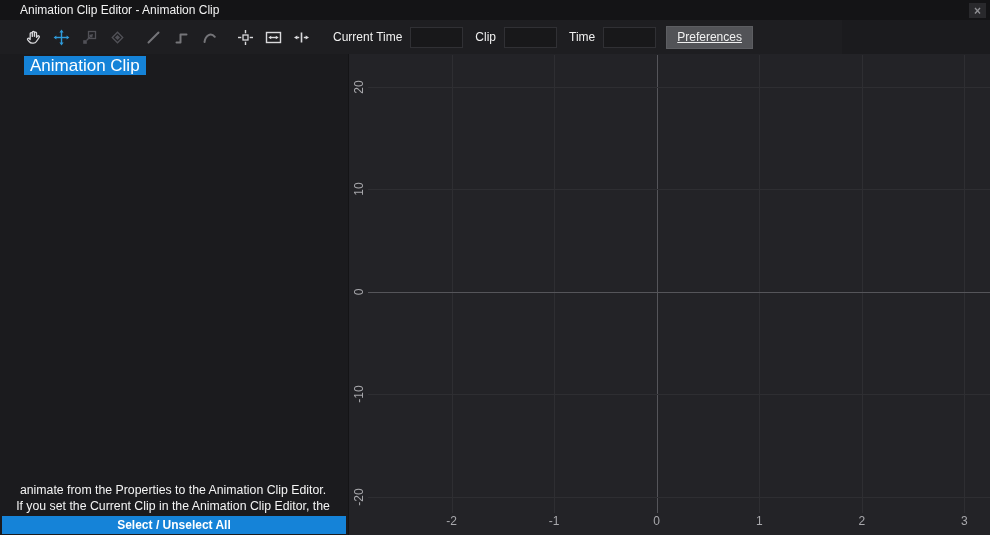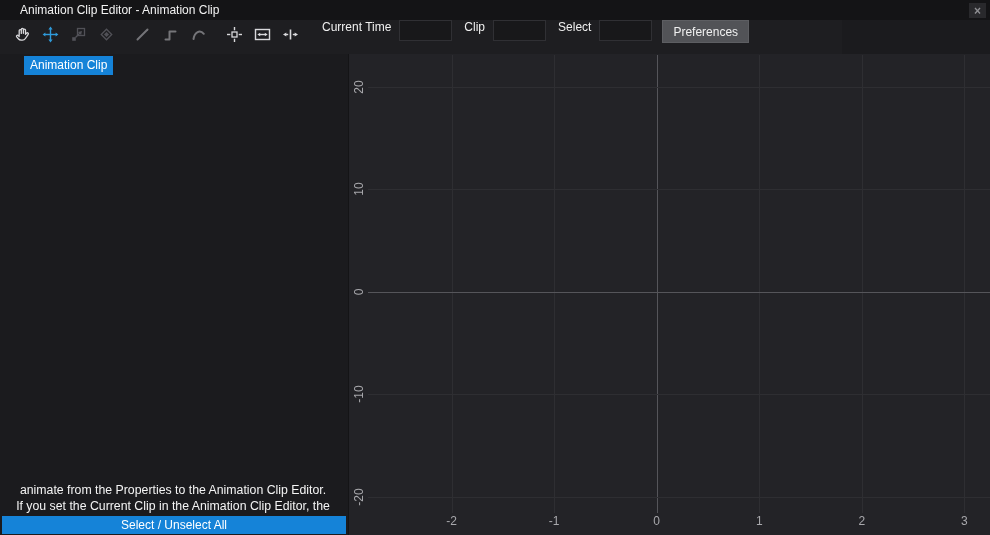--- a/index.html
+++ b/index.html
@@ -20,21 +20,21 @@
   .close-btn {
     position:absolute; right:4px; top:3px; width:17px; height:15px;
     background:#29292c; color:#8f8f93; font-size:12px; font-weight:bold;
     display:flex; align-items:center; justify-content:center; cursor:default;
     line-height:1;
   }
 
   
   .toolbar {
     position:absolute; left:0; top:20px; width:842px; height:34px;
-    background:#1e1e21; display:flex; align-items:flex-start; padding-left:8px;
+    background:#1e1e21; display:flex; align-items:center; padding-left:19px;
     font-size:12px;
   }
   .tbtn {
     width:28px; height:28px; display:flex; align-items:center; justify-content:center;
     background:transparent; border:none; flex:0 0 auto;
   }
   .tbtn svg { display:block; }
   .tbtn.normal   { color:#d9d9dc; }
   .tbtn.active   { color:var(--accent-icon,#2f9bdb); }
   .tbtn.disabled { color:#515157; }
@@ -42,40 +42,40 @@
   .tb-gap { width:8px; flex:0 0 auto; }
   .tb-label { color:#f0f0f0; margin-left:12px; margin-right:8px; white-space:nowrap; }
   .tb-label.first { margin-left:18px; }
   .tb-input {
     width:53px; height:21px; background:#18181a; border:1px solid #303034;
     color:#e8e8e8; font-size:12px; padding:0 4px; outline:none;
   }
   .pref-btn {
     margin-left:10px; height:23px; padding:0 10px;
     background:#525357; border:1px solid #5d5e62; color:#f0f0f0;
-    font-size:12px; font-family:"Liberation Sans",sans-serif;
+    font-size:12px; font-family:"Liberation Sans",sans-serif;text-decoration:underline;
   }
 
   
   .sidebar {
     position:absolute; left:0; top:54px; width:349px; height:481px;
     background:#1b1b1e; border-right:1px solid #141416;
   }
   .clip-chip {
     display:inline-block; margin:2px 0 0 24px; height:19px; line-height:19px;
-    padding:0 6px; background:var(--accent,#1583d8); color:#ffffff; font-size:12px;
+    padding:0 6px; background:var(--accent,#1583d8); color:#ffffff; font-size:17px;
   }
   .help-text {
     position:absolute; left:0; right:2px; bottom:21px; text-align:center;
     font-size:12.3px; line-height:16px; color:#f4f4f4; white-space:nowrap;
   }
   .select-all-btn {
     position:absolute; left:2px; right:2px; bottom:1px; height:18px;
     background:var(--accent,#1583d8); border:none; color:#ffffff;
-    font-size:12px; font-weight:400; font-family:"Liberation Sans",sans-serif;
+    font-size:12px; font-weight:700; font-family:"Liberation Sans",sans-serif;
     line-height:18px; text-align:center;
   }
 
   
   .graph {
     position:absolute; left:349px; top:54px; width:641px; height:481px;
     background:#232327; overflow:hidden;
   }
   .vline { position:absolute; top:1px; width:1px; height:calc(100% - 23px); background:var(--grid,#2e2e32); }
   .vline.axis { background:var(--axis,#55555a); }
@@ -203,21 +203,21 @@
       </svg>
     </span>
   </button>
 
   <span class="tb-label first">Current Time</span>
   <input class="tb-input" type="text" value="" style="">
 
   <span class="tb-label">Clip</span>
   <input class="tb-input" type="text" value="" style="">
 
-  <span class="tb-label">Select</span>
+  <span class="tb-label">Time</span>
   <input class="tb-input" type="text" value="" style="">
 
   <button class="pref-btn">Preferences</button>
 </div>
 
 <div class="sidebar">
   <span class="clip-chip">Animation Clip</span>
 
   <div class="help-text">
     <div>animate from the Properties to the Animation Clip Editor.</div>

